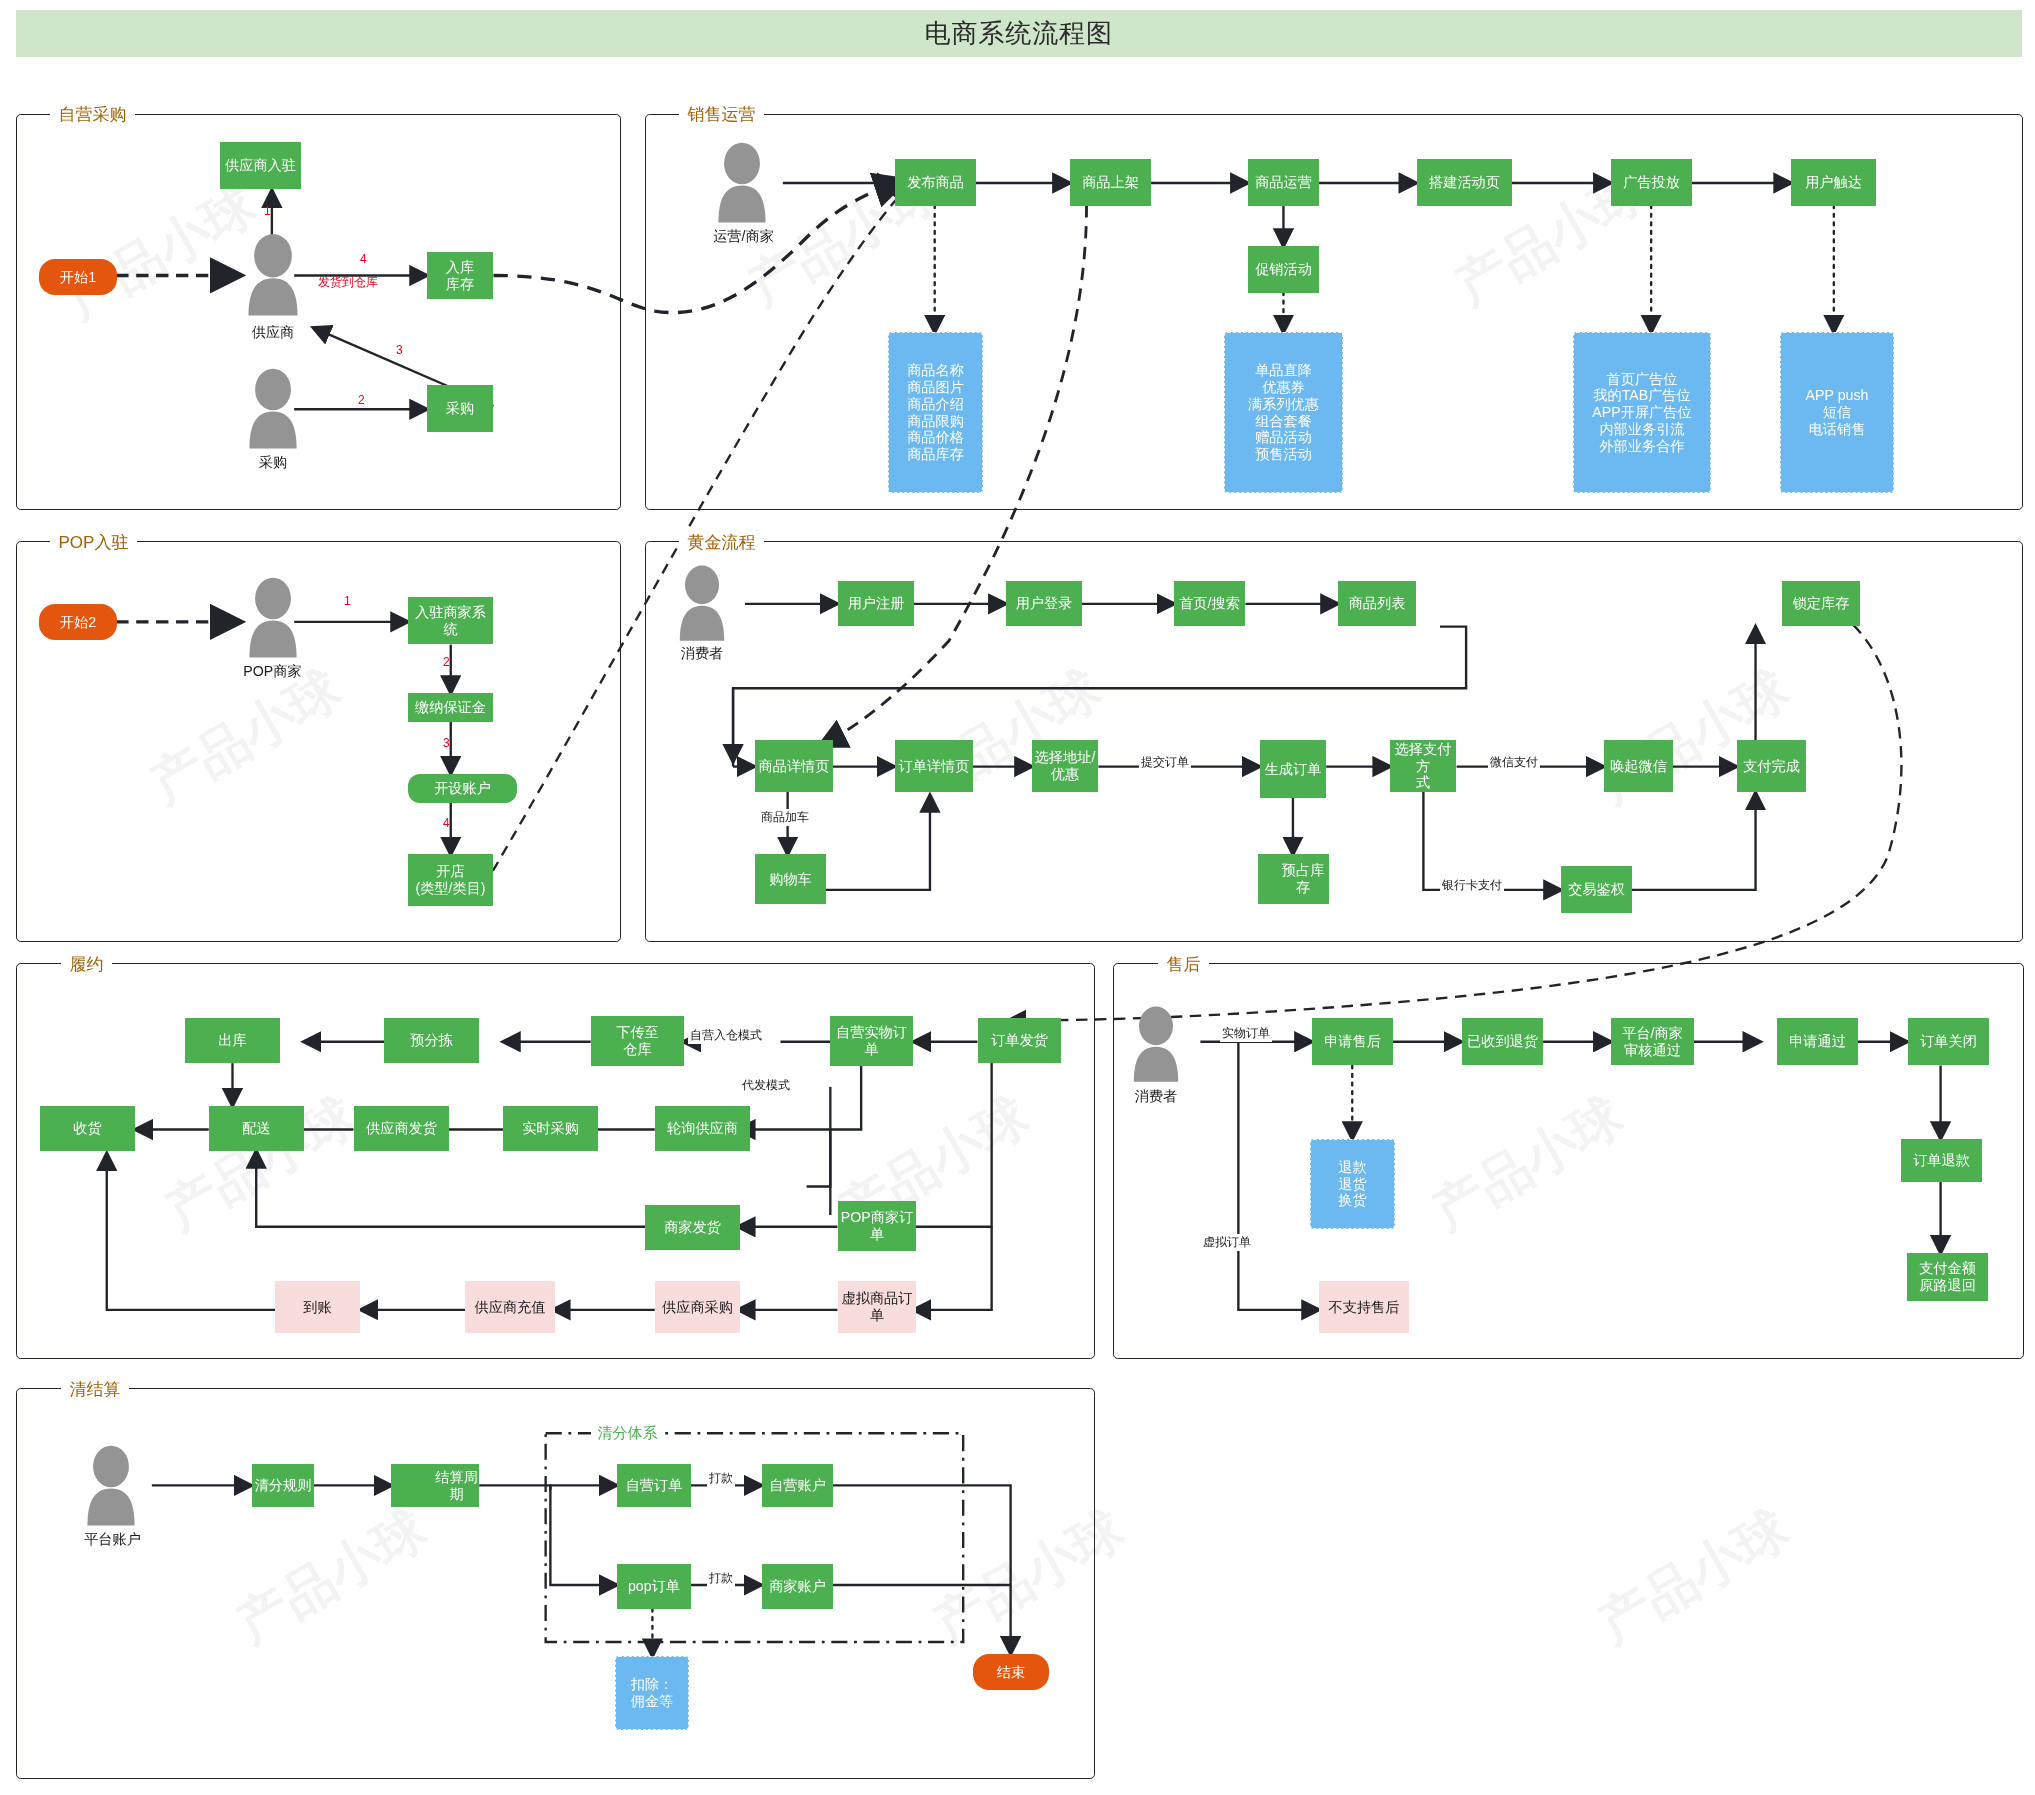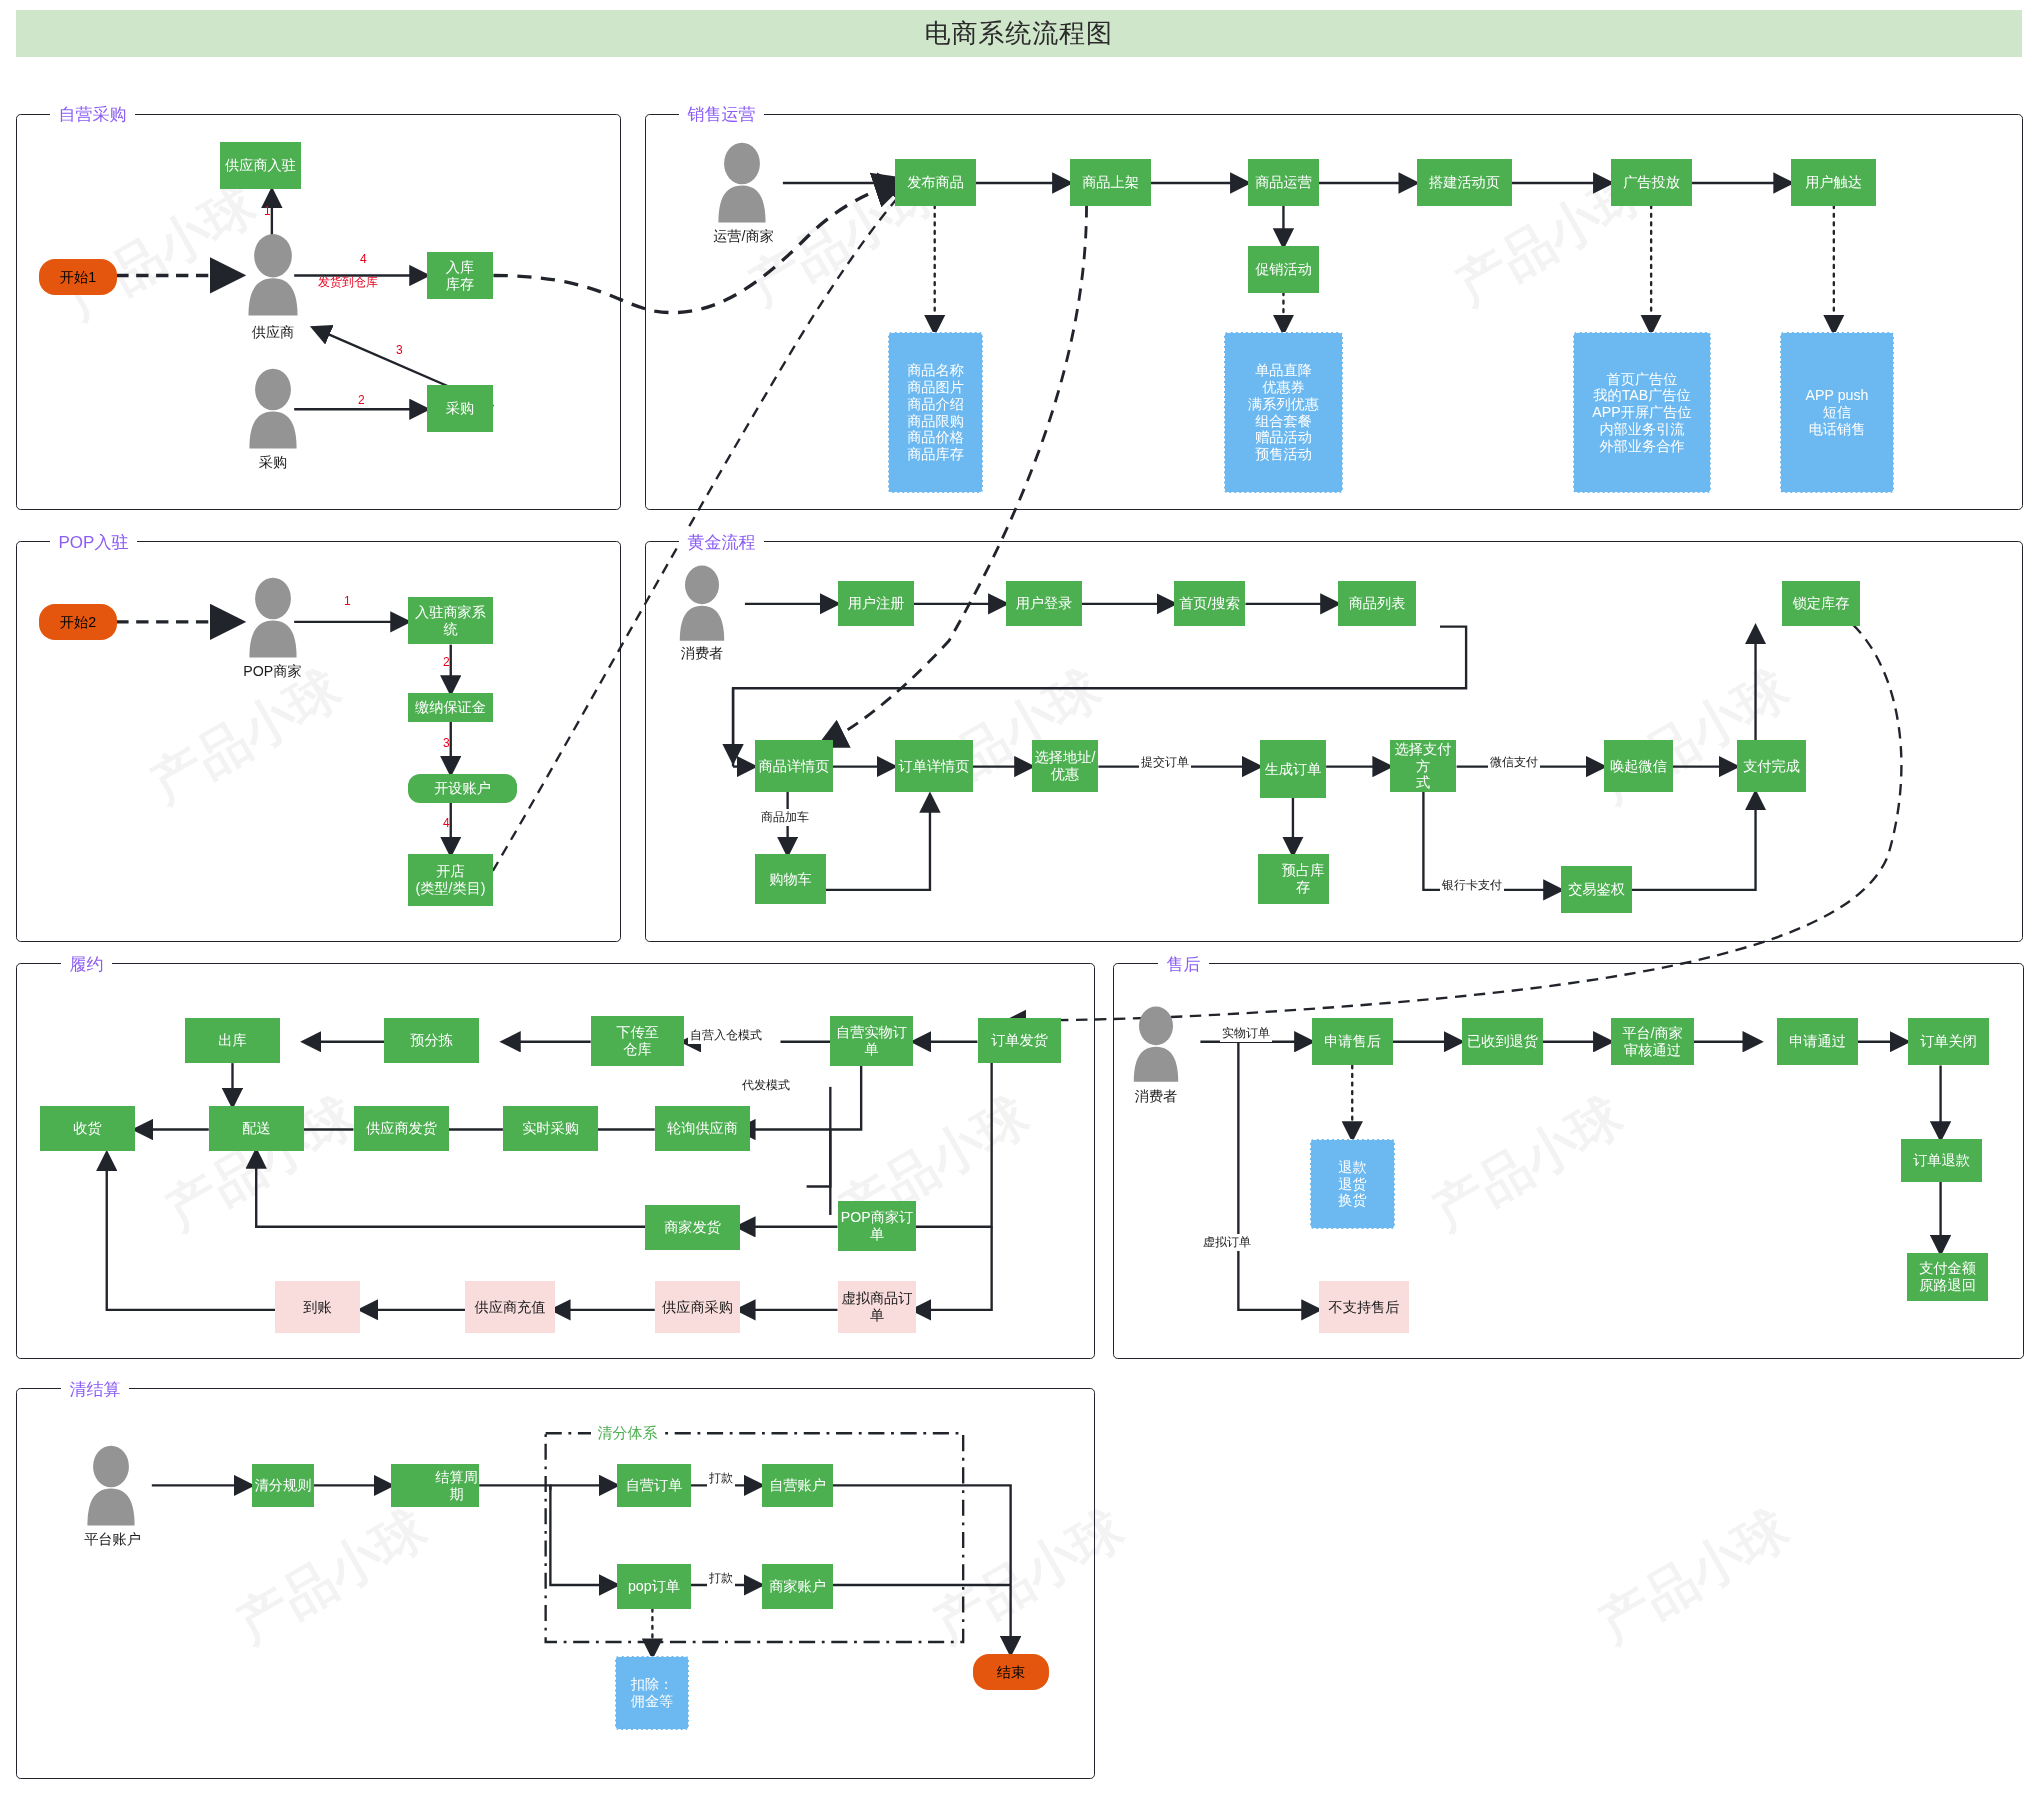--- a/index.html
+++ b/index.html
@@ -3,27 +3,27 @@
 <meta charset="utf-8">
 <style>
   html,body{margin:0;padding:0;background:#ffffff;}
   body{font-family:"Liberation Sans","DejaVu Sans",sans-serif;}
   #page{position:relative;width:2035px;height:1796px;background:#fff;overflow:hidden;}
   #title-bar{position:absolute;left:15.7px;top:10.4px;width:2006px;height:47px;background:#cfe6cb;
      display:flex;align-items:center;justify-content:center;}
   #title-bar .t{font-size:26px;color:#2b2b2b;letter-spacing:0.9px;}
   svg.layer{position:absolute;left:0;top:0;width:2035px;height:1796px;pointer-events:none;}
   .grp{position:absolute;border:1.9px solid #21252b;border-radius:4.7px;background:transparent;}
-  .grp-label{position:absolute;background:#fff;padding:0 8.5px;font-size:17px;color:#8b5cf6;white-space:nowrap;}
+  .grp-label{position:absolute;background:#fff;padding:0 8.5px;font-size:17px;color:#a16207;white-space:nowrap;}
   .node{position:absolute;display:flex;align-items:center;justify-content:center;text-align:center;
         color:#fff;font-size:14.2px;line-height:1.18;box-sizing:border-box;padding:0.9px;}
   .green{background:#4caf50;}
   .blue{background:#6cb8f0;border:1.4px dashed #ffffff;border-radius:3.8px;}
   .pink{background:#f9dcdc;color:#1a1a1a;}
-  .term{background:#e4560e;border-radius:16px;color:#000000;}
+  .term{background:#e4560e;border-radius:16px;color:#ffffff;}
   .actor{position:absolute;}
   .actor-label{position:absolute;font-size:14.2px;color:#1a1a1a;text-align:center;white-space:nowrap;}
   .edgelbl{position:absolute;font-size:12px;color:#1a1a1a;white-space:nowrap;background:#fff;padding:0 1.9px;}
   .edgelbl.red{color:#e8001c;background:transparent;}
   .subgrp-label{position:absolute;font-size:15px;color:#4caf50;background:#fff;padding:0 6.6px;white-space:nowrap;}
   .wm{position:absolute;font-size:52px;color:#000;opacity:.045;transform:rotate(-30deg);
       font-weight:bold;white-space:nowrap;pointer-events:none;}
 </style>
 </head>
 <body>

